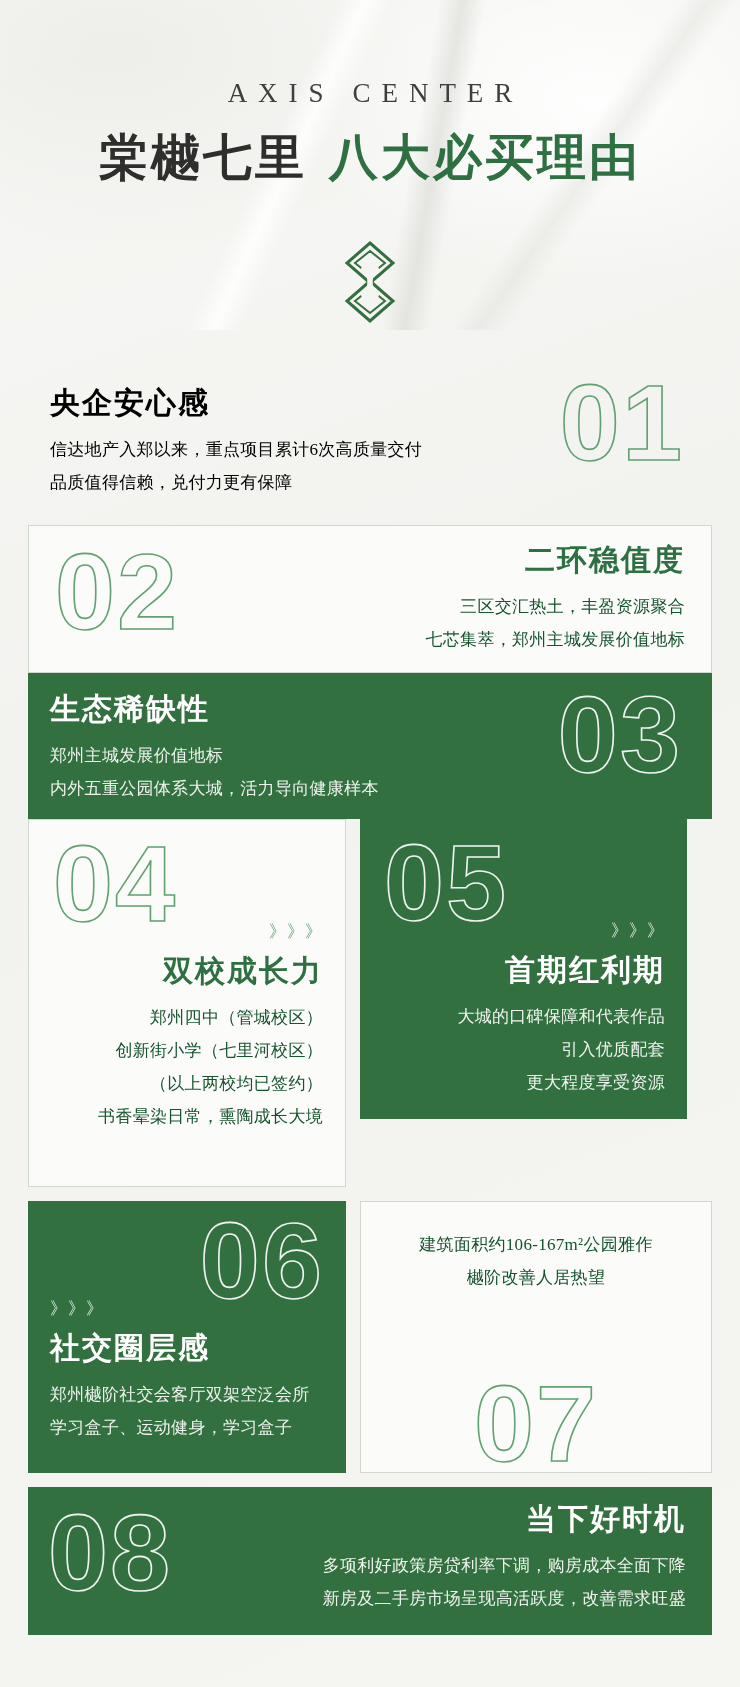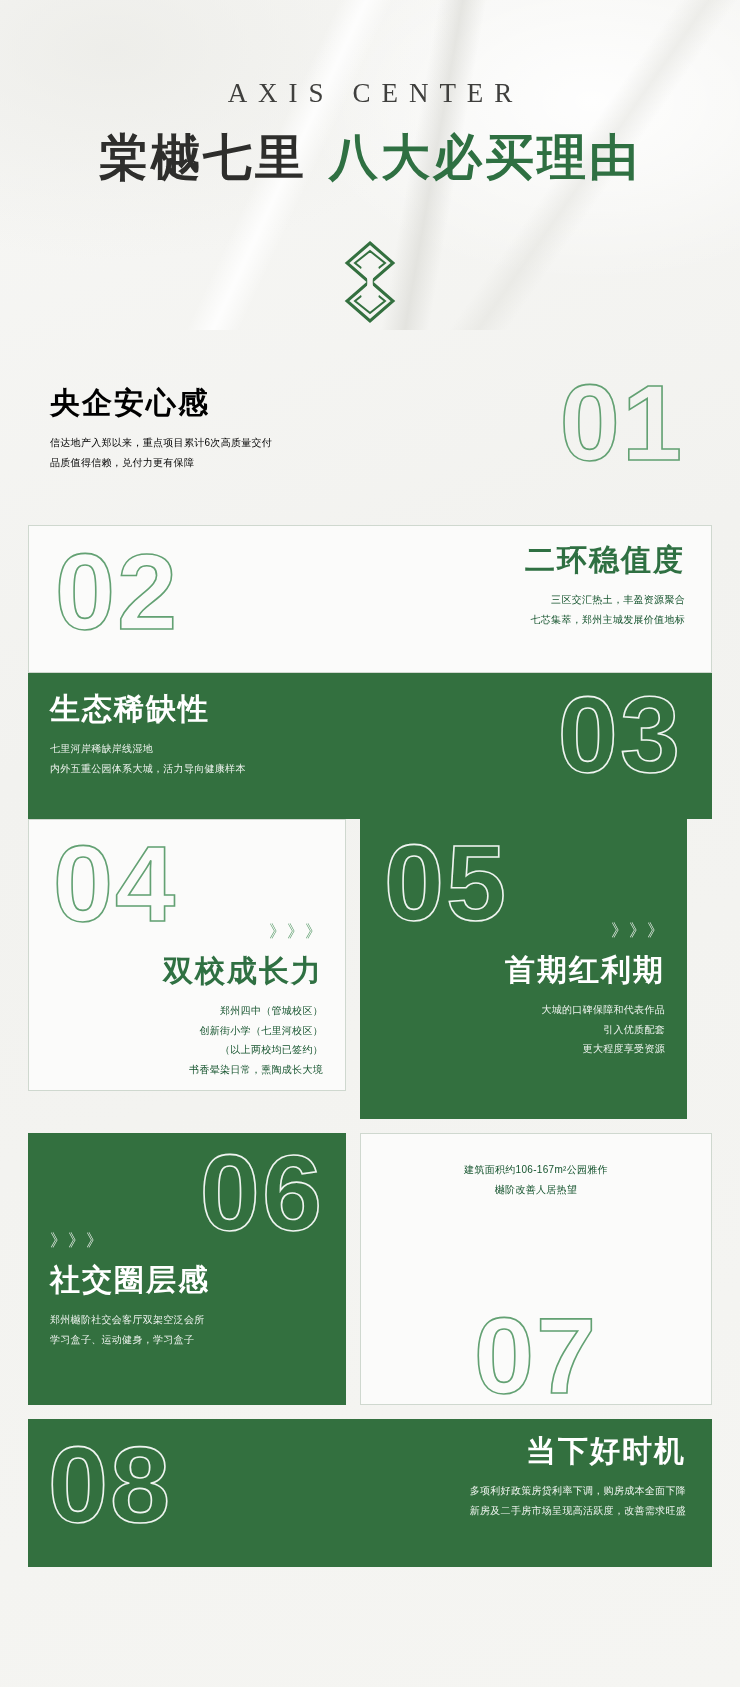--- a/index.html
+++ b/index.html
@@ -108,23 +108,24 @@
     font-family: "Liberation Serif", serif;
     font-weight: 700;
     font-size: 30px;
     letter-spacing: 2px;
     line-height: 1.2;
   }
   .card.light .h { color: #2f7042; }
   .card.green .h { color: #ffffff; }
   .desc {
     margin-top: 12px;
-    font-size: 10px;
+    font-size: 17px;
     line-height: 1.95;
     letter-spacing: 0.3px;
+    font-family: Liberation Serif, serif;
   }
   .card.light .desc { color: #14532d; }
   .card.green .desc { color: #eef3ee; }
 
   
   .num {
     position: absolute;
     font-family: "Liberation Sans", sans-serif;
     font-weight: 700;
     font-size: 108px;
@@ -158,21 +159,21 @@
   #block1 .inner { padding: 10px 22px 0 22px; }
   #block1 .num { right: 28px; top: -6px; }
 
   #block2 { height: 148px; }
   #block2 .num { left: 26px; top: 12px; }
   #block2 .inner { padding: 16px 26px 0 0; }
 
   #block3 { height: 146px; }
   #block3 .num { right: 30px; top: 8px; }
 
-  #block4 { width: 318px; height: 272px; }
+  #block4 { width: 318px; height: 368px; }
   #block4 .num { left: 24px; top: 10px; }
   #block4 .inner { padding: 100px 22px 0 0; }
 
   #block5 { width: 327px; height: 300px; }
   #block5 .num { left: 24px; top: 10px; }
   #block5 .inner { padding: 100px 22px 0 0; }
 
   #block6 { width: 318px; height: 272px; }
   #block6 .num { right: 22px; top: 6px; }
   #block6 .inner { padding: 96px 0 0 22px; }
@@ -237,21 +238,21 @@
           <span class="desc-line">七芯集萃，郑州主城发展价值地标</span>
         </div>
       </div>
     </div>
 
     <div class="card green" id="block3">
       <div class="num whitenum">03</div>
       <div class="inner left">
         <div class="h">生态稀缺性</div>
         <div class="desc">
-          <span class="desc-line">七里河岸稀缺岸线湿地</span>
+          <span class="desc-line">郑州主城发展价值地标</span>
           <span class="desc-line">内外五重公园体系大城，活力导向健康样本</span>
         </div>
       </div>
     </div>
 
     <div class="row">
       <div class="card light" id="block4">
         <div class="num lightnum">04</div>
         <div class="inner right">
           <div class="arrows">》》》</div>

